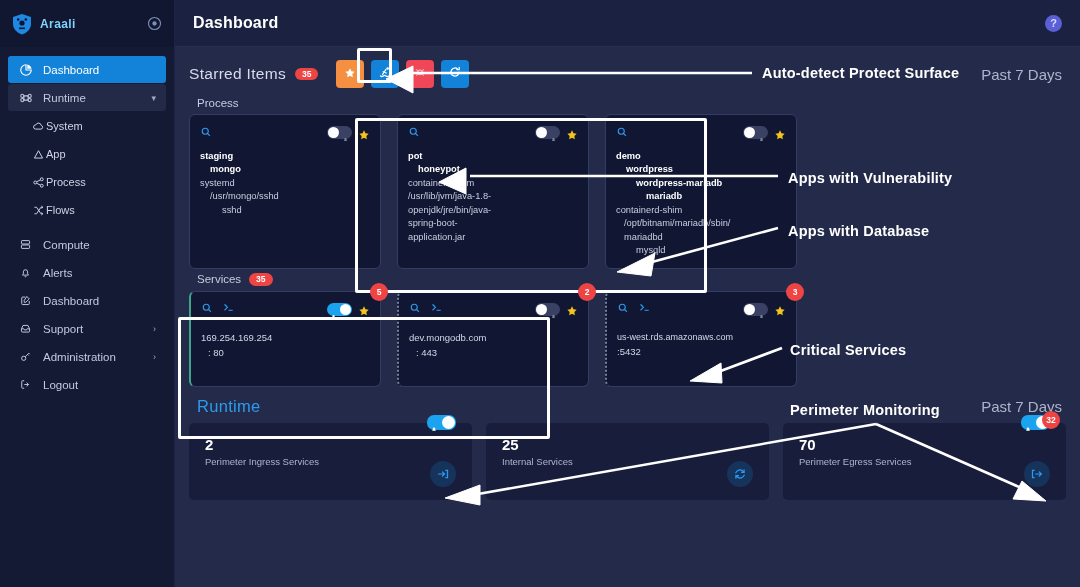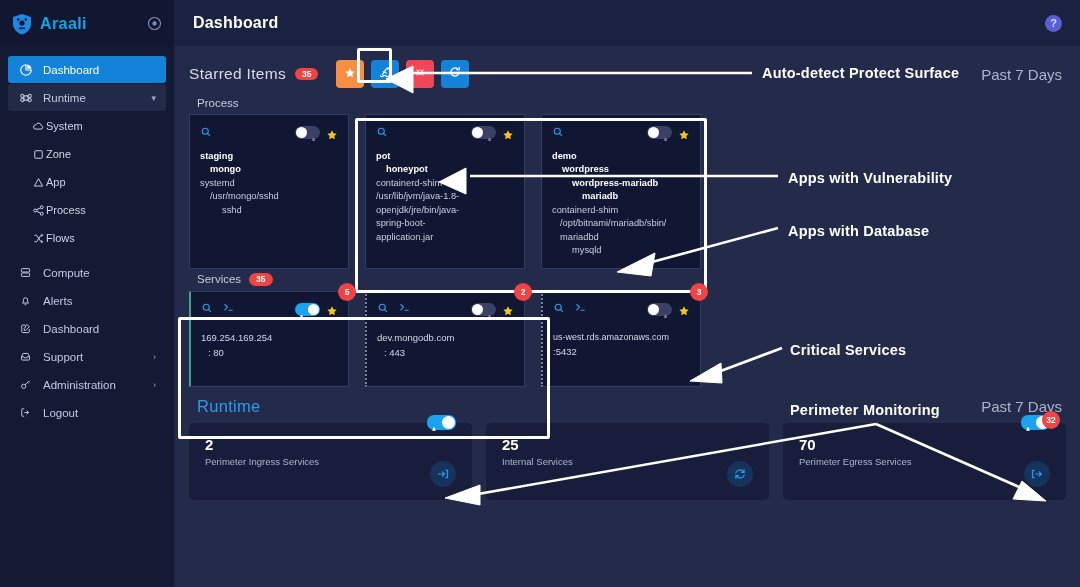--- a/index.html
+++ b/index.html
@@ -18,21 +18,21 @@
     flex: 0 0 175px;
     display: flex; flex-direction: column;
     border-right: 1px solid #1d2344;
   }
   .brand {
     height: 47px; display: flex; align-items: center; gap: 8px;
     padding: 0 12px; background: #111730;
   }
   .brand-logo { width: 20px; height: 22px; flex: 0 0 20px; }
   .brand-name {
-    color: #0ea5e9; font-size: 16px; font-weight: bold; letter-spacing: .4px;
+    color: #7dd3fc; font-size: 12px; font-weight: bold; letter-spacing: .4px;
     flex: 1;
   }
   .brand-target { width: 15px; height: 15px; opacity: .85; }
 
   .nav { padding-top: 9px; }
   .nav-item {
     height: 27px; display: flex; align-items: center; gap: 10px;
     padding: 0 10px; margin: 0 8px 1px 8px; border-radius: 3px;
     color: #c3c8de; font-size: 11.5px;
   }
@@ -80,21 +80,21 @@
   .tb-refresh { background: #1283d8; }
   .past-days { margin-left: auto; color: #aeb4cc; font-size: 15px; padding-right: 4px; }
 
   
   .sec-label { color: #c6cbdf; font-size: 11.5px; margin: 4px 0 5px 8px; display: flex; align-items: center; }
   .sec-label .badge-pill { margin-left: 8px; }
 
   
   .cards-row { display: flex; gap: 16px; }
   .card {
-    width: 160px; border: 1px solid #343c63; border-radius: 1px;
+    width: 192px; border: 1px solid #343c63; border-radius: 6px;
     background: #111733; position: relative;
   }
   .proc-card { height: 155px; padding: 9px 10px; }
   .card-head { display: flex; align-items: center; height: 17px; }
   .card-head .left-icons { display: flex; align-items: center; gap: 9px; }
   .card-head .right-icons { margin-left: auto; display: flex; align-items: center; gap: 6px; }
   .toggle {
     width: 25px; height: 13px; border-radius: 7px; background: #3a4164;
     display: flex; align-items: center; padding: 0 1px; position: relative;
   }
@@ -203,28 +203,20 @@
         <span class="ico">
           <svg viewBox="0 0 16 16" width="13" height="13" fill="none" stroke="#cfd4e6" stroke-width="1.2">
               <path d="M4.4 11.2a2.6 2.6 0 0 1 .3-5.2 3.5 3.5 0 0 1 6.7.7 2.3 2.3 0 0 1-.3 4.5z"></path>
             </svg>
         </span>
         <span>System</span>
       </div>
       <div class="nav-sub">
         <span class="ico">
           <svg viewBox="0 0 16 16" width="13" height="13" fill="none" stroke="#cfd4e6" stroke-width="1.2">
-              <rect x="3.4" y="3.4" width="9.2" height="9.2" rx="1"></rect>
-            </svg>
-        </span>
-        <span>Zone</span>
-      </div>
-      <div class="nav-sub">
-        <span class="ico">
-          <svg viewBox="0 0 16 16" width="13" height="13" fill="none" stroke="#cfd4e6" stroke-width="1.2">
               <path d="M8 3.3 13 12.4H3z"></path>
             </svg>
         </span>
         <span>App</span>
       </div>
       <div class="nav-sub">
         <span class="ico">
           <svg viewBox="0 0 16 16" width="13" height="13" fill="none" stroke="#cfd4e6" stroke-width="1.2">
               <circle cx="12" cy="4" r="1.8"></circle>
               <circle cx="12" cy="12" r="1.8"></circle>

